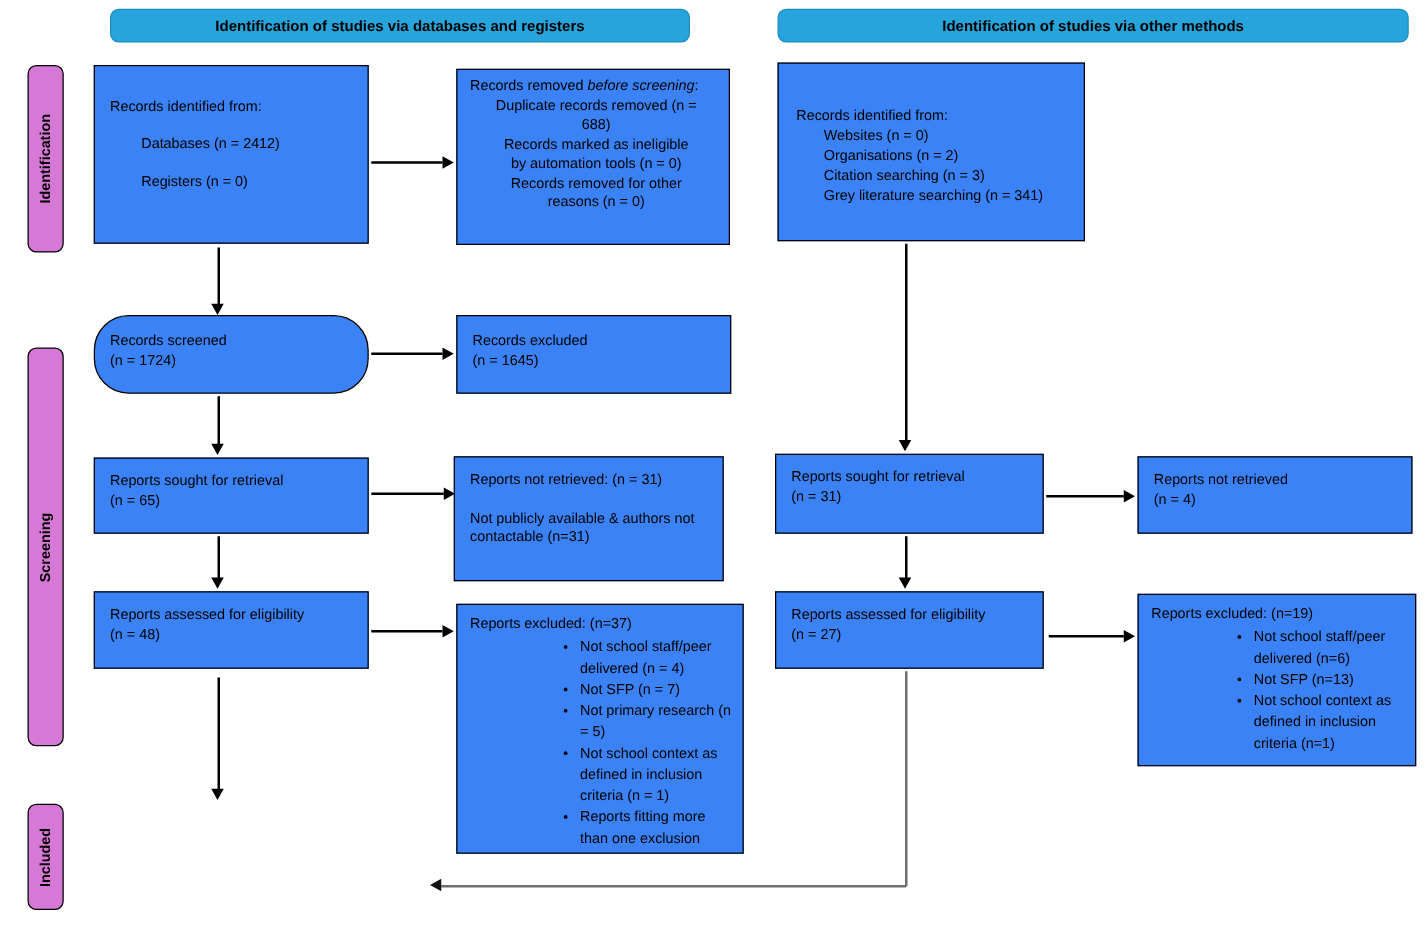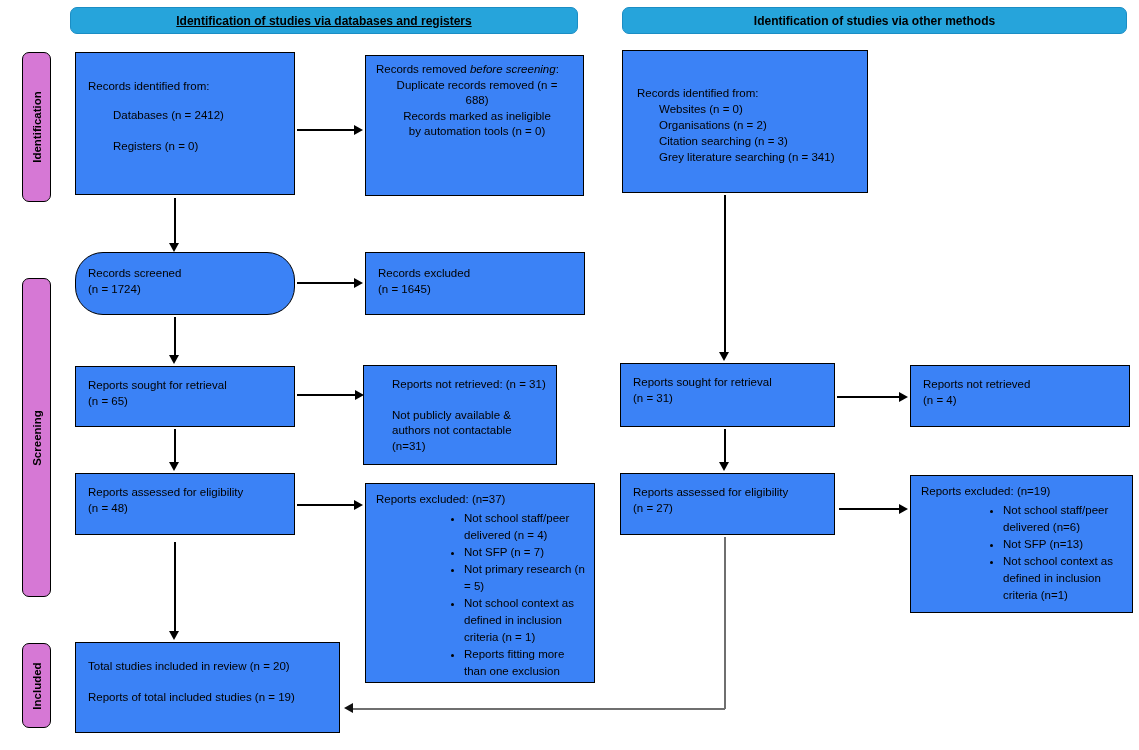--- a/index.html
+++ b/index.html
@@ -3,21 +3,21 @@
 <meta charset="utf-8">
 <style>
   html,body{margin:0;padding:0;background:#fff;}
   #stage{position:relative;width:1139px;height:750px;background:#fff;overflow:hidden;
          font-family:"Liberation Sans",sans-serif;color:#000;}
 
   
   .hdr{position:absolute;top:7px;height:27px;border-radius:7px;
        background:#26A4DB;border:1px solid #1b8dc4;display:flex;align-items:center;justify-content:center;
        font-size:12px;font-weight:bold;color:#000;box-sizing:border-box;}
-  #header-db{left:70px;width:508px;text-decoration:underline;}
+  #header-db{left:88px;width:464px;}
   #header-other{left:622px;width:505px;}
 
   
   .plabel{position:absolute;left:22px;width:29px;background:#D678D5;border:1px solid #000;
           border-radius:7px;display:flex;align-items:center;justify-content:center;box-sizing:border-box;}
   .plabel span{transform:rotate(-90deg);white-space:nowrap;font-weight:bold;font-size:11.5px;}
   #stage-identification{top:52px;height:150px;}
   #stage-screening{top:278px;height:319px;}
   #stage-included{top:643px;height:85px;}
 
@@ -29,21 +29,21 @@
   #box-db-identified ul{list-style:none;margin:0 0 0 25px;padding:0;}
   #box-db-identified li{margin-bottom:16px;}
 
   #box-records-removed{left:365px;top:55px;width:219px;height:141px;padding:6px 8px 0 10px;}
   #box-records-removed ul{list-style:none;margin:0 0 0 20px;padding:0;text-align:center;}
   #box-records-removed li{width:162px;}
 
   #box-records-screened{left:75px;top:252px;width:220px;height:63px;padding:13px 8px 0 12px;border-radius:28px;}
   #box-records-excluded{left:365px;top:252px;width:220px;height:63px;padding:13px 8px 0 12px;}
   #box-reports-sought-db{left:75px;top:366px;width:220px;height:61px;padding:11px 8px 0 12px;}
-  #box-reports-not-retrieved-db{left:363px;top:365px;width:194px;height:100px;padding:11px 8px 0 28px;}
+  #box-reports-not-retrieved-db{left:363px;top:365px;width:216px;height:100px;padding:11px 8px 0 12px;}
   #box-reports-not-retrieved-db .l1{margin-bottom:15px;}
   #box-reports-assessed-db{left:75px;top:473px;width:220px;height:62px;padding:11px 8px 0 12px;}
 
   #box-reports-excluded-db{left:365px;top:483px;width:230px;height:200px;padding:7px 6px 0 10px;
         overflow:hidden;line-height:17px;}
   #box-reports-excluded-db ul{margin:2px 0 0;padding:0 0 0 88px;list-style:disc outside;}
 
   #box-included{left:75px;top:642px;width:265px;height:91px;padding:16px 8px 0 12px;}
   #box-included .l1{margin-bottom:15px;}
 
@@ -112,20 +112,21 @@
         <li>Databases (n = 2412)</li>
         <li>Registers (n = 0)</li>
       </ul>
   </div>
 
   <div class="fbox" id="box-records-removed">
     <div><span>Records removed </span><i>before screening</i><span>:</span></div>
     <ul>
         <li>Duplicate records removed (n = 688)</li>
         <li>Records marked as ineligible by automation tools (n = 0)</li>
+        <li>Records removed for other reasons (n = 0)</li>
       </ul>
   </div>
 
   <div class="fbox" id="box-records-screened">
     <div>Records screened</div>
     <div>(n = 1724)</div>
   </div>
 
   <div class="fbox" id="box-records-excluded">
     <div>Records excluded</div>
@@ -151,24 +152,20 @@
     <div>Reports excluded: (n=37)</div>
     <ul>
         <li>Not school staff/peer delivered (n = 4)</li>
         <li>Not SFP (n = 7)</li>
         <li>Not primary research (n = 5)</li>
         <li>Not school context as defined in inclusion criteria (n = 1)</li>
         <li>Reports fitting more than one exclusion criteria (n = 14)</li>
       </ul>
   </div>
 
-  <div class="fbox" id="box-included">
-    <div class="l1">Total studies included in review (n = 20)</div>
-    <div>Reports of total included studies (n = 19)</div>
-  </div>
 
   <div class="fbox" id="box-other-identified">
     <div>Records identified from:</div>
     <ul>
         <li>Websites (n = 0)</li>
         <li>Organisations (n = 2)</li>
         <li>Citation searching (n = 3)</li>
         <li>Grey literature searching (n = 341)</li>
       </ul>
   </div>

